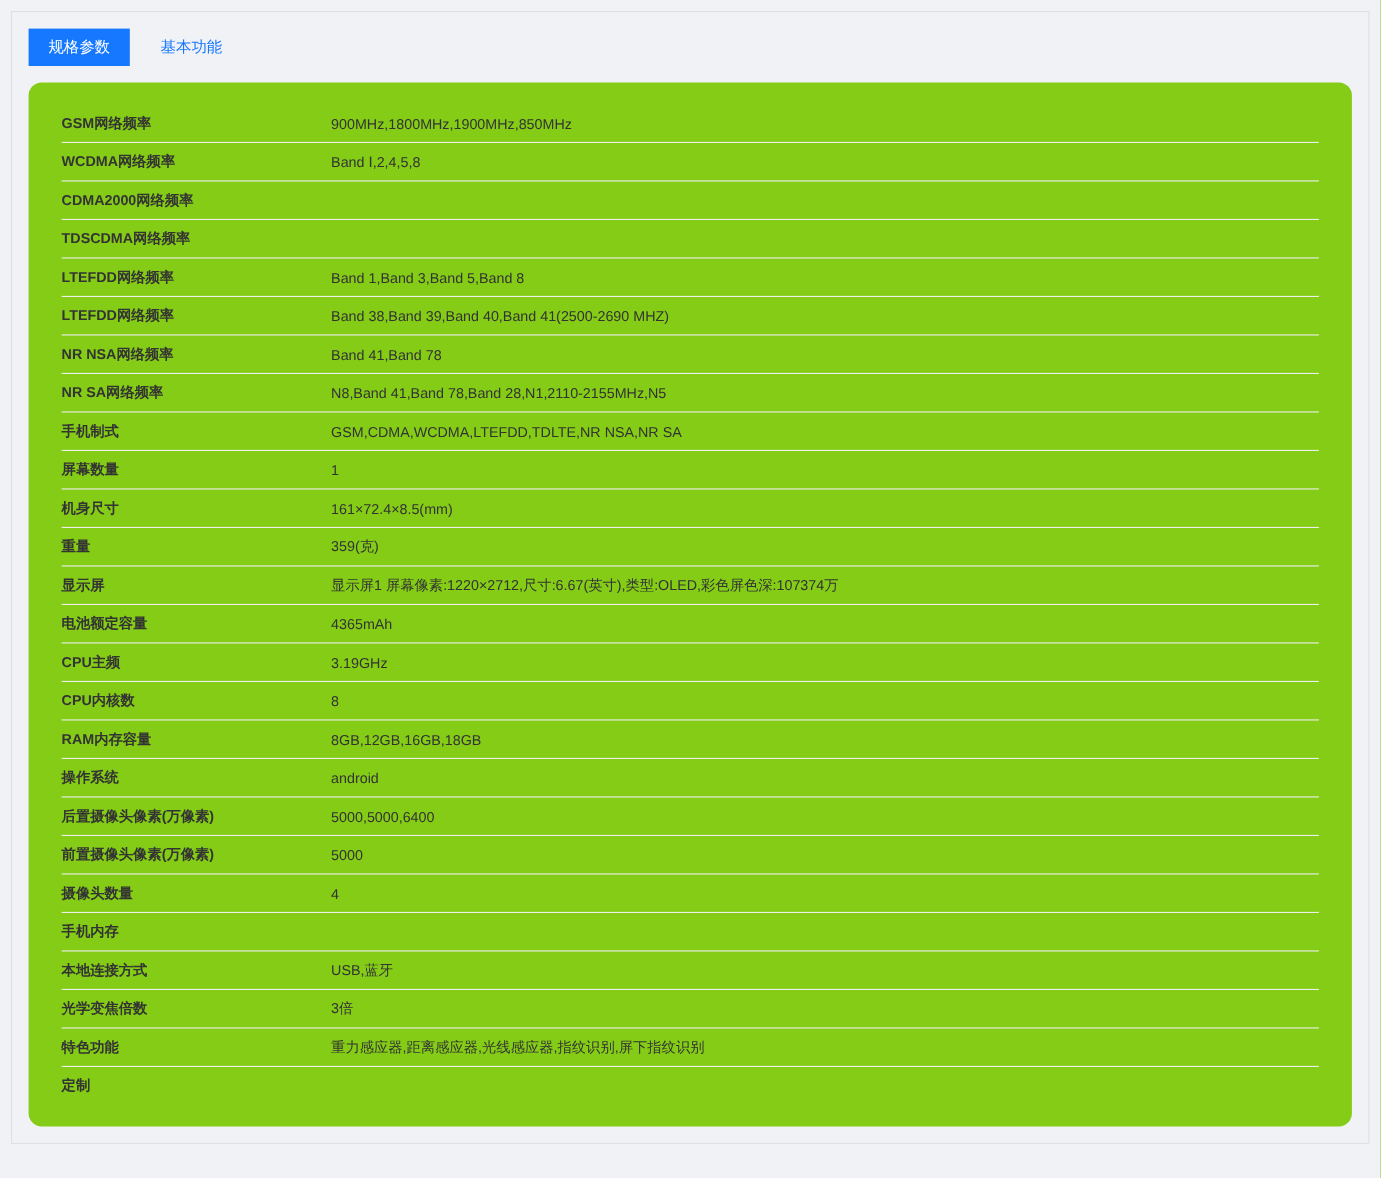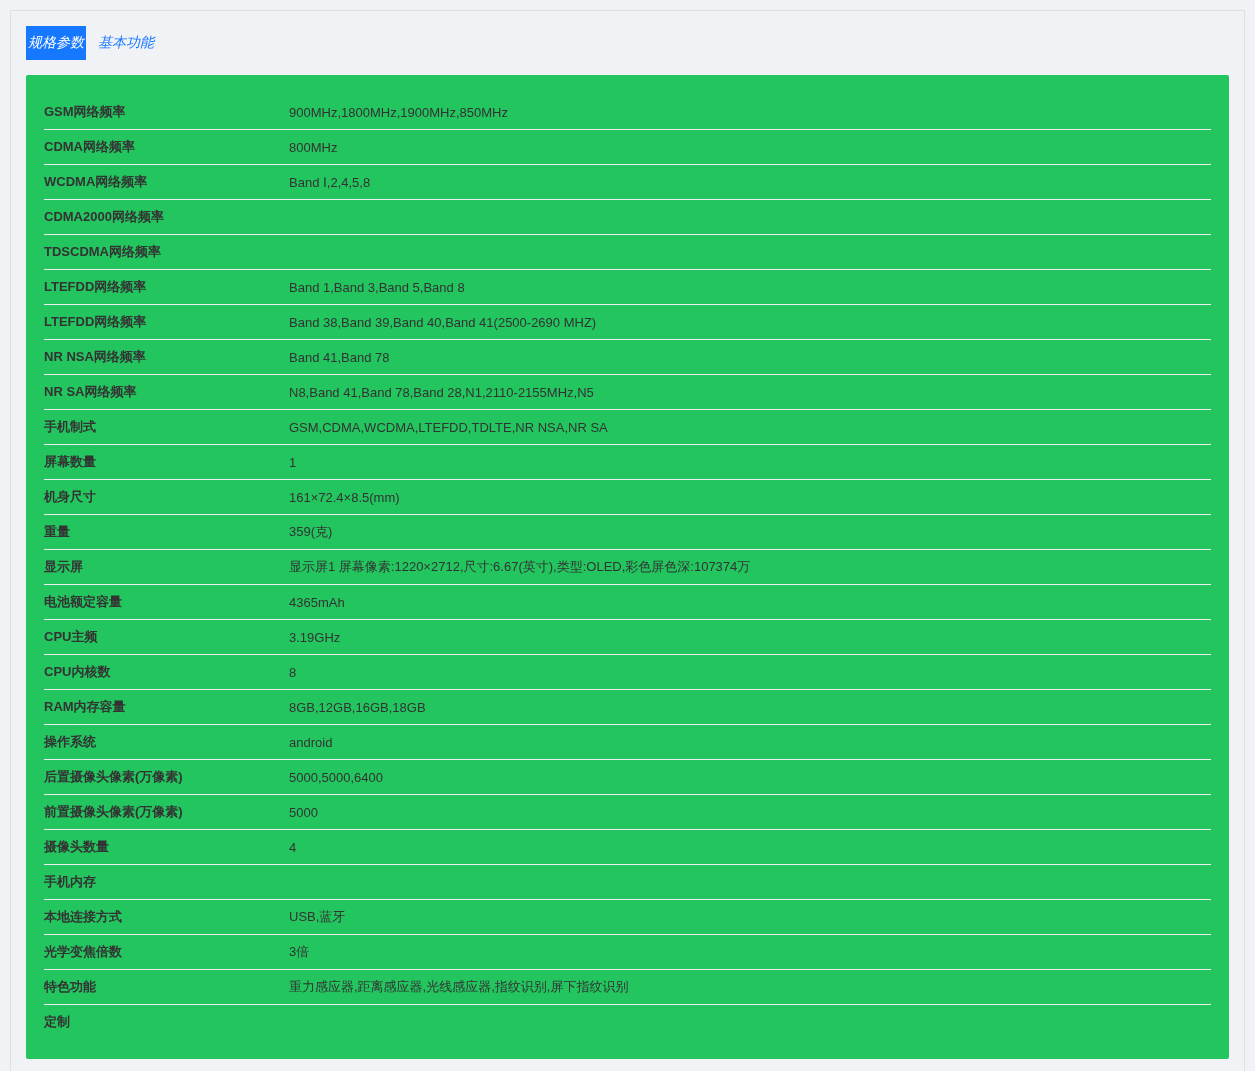--- a/index.html
+++ b/index.html
@@ -17,40 +17,39 @@
       border: 1px solid #e0e0e0;
       padding: 15px;
       margin: 10px;
     }
     .tabs {
       display: flex;
       gap: 0;
       margin-bottom: 15px;
     }
     .tab {
-      padding: 8px 2px;
+      padding: 8px 18px;
       font-size: 14px;
       cursor: pointer;
       border-radius: 0;
-      font-style: italic;
     }
     .tab.active {
       background-color: #1677ff;
       color: #fff;
     }
     .tab.inactive {
       background-color: transparent;
       color: #1677ff;
       margin-left: 10px;
       text-align: center;
     }
     .content-panel {
-      background-color: #22c55e;
-      padding: 20px 18px;
-      border-radius: 2px;
+      background-color: #84cc16;
+      padding: 20px 30px;
+      border-radius: 12px;
     }
     .spec-row {
       display: flex;
       border-bottom: 1px solid #eee;
       padding: 8px 0;
       align-items: center;
       min-height: 33px;
     }
     .spec-row:last-child {
       border-bottom: none;
@@ -73,24 +72,20 @@
 
 <div class="outer-container">
   <div class="tabs">
     <div class="tab active">规格参数</div>
     <div class="tab inactive">基本功能</div>
   </div>
   <div class="content-panel" id="specs-panel">
   <div class="spec-row">
         <div class="spec-label">GSM网络频率</div>
         <div class="spec-value">900MHz,1800MHz,1900MHz,850MHz</div>
-      </div>
-      <div class="spec-row">
-        <div class="spec-label">CDMA网络频率</div>
-        <div class="spec-value">800MHz</div>
       </div>
       <div class="spec-row">
         <div class="spec-label">WCDMA网络频率</div>
         <div class="spec-value">Band Ⅰ,2,4,5,8</div>
       </div>
       <div class="spec-row">
         <div class="spec-label">CDMA2000网络频率</div>
         <div class="spec-value"></div>
       </div>
       <div class="spec-row">

